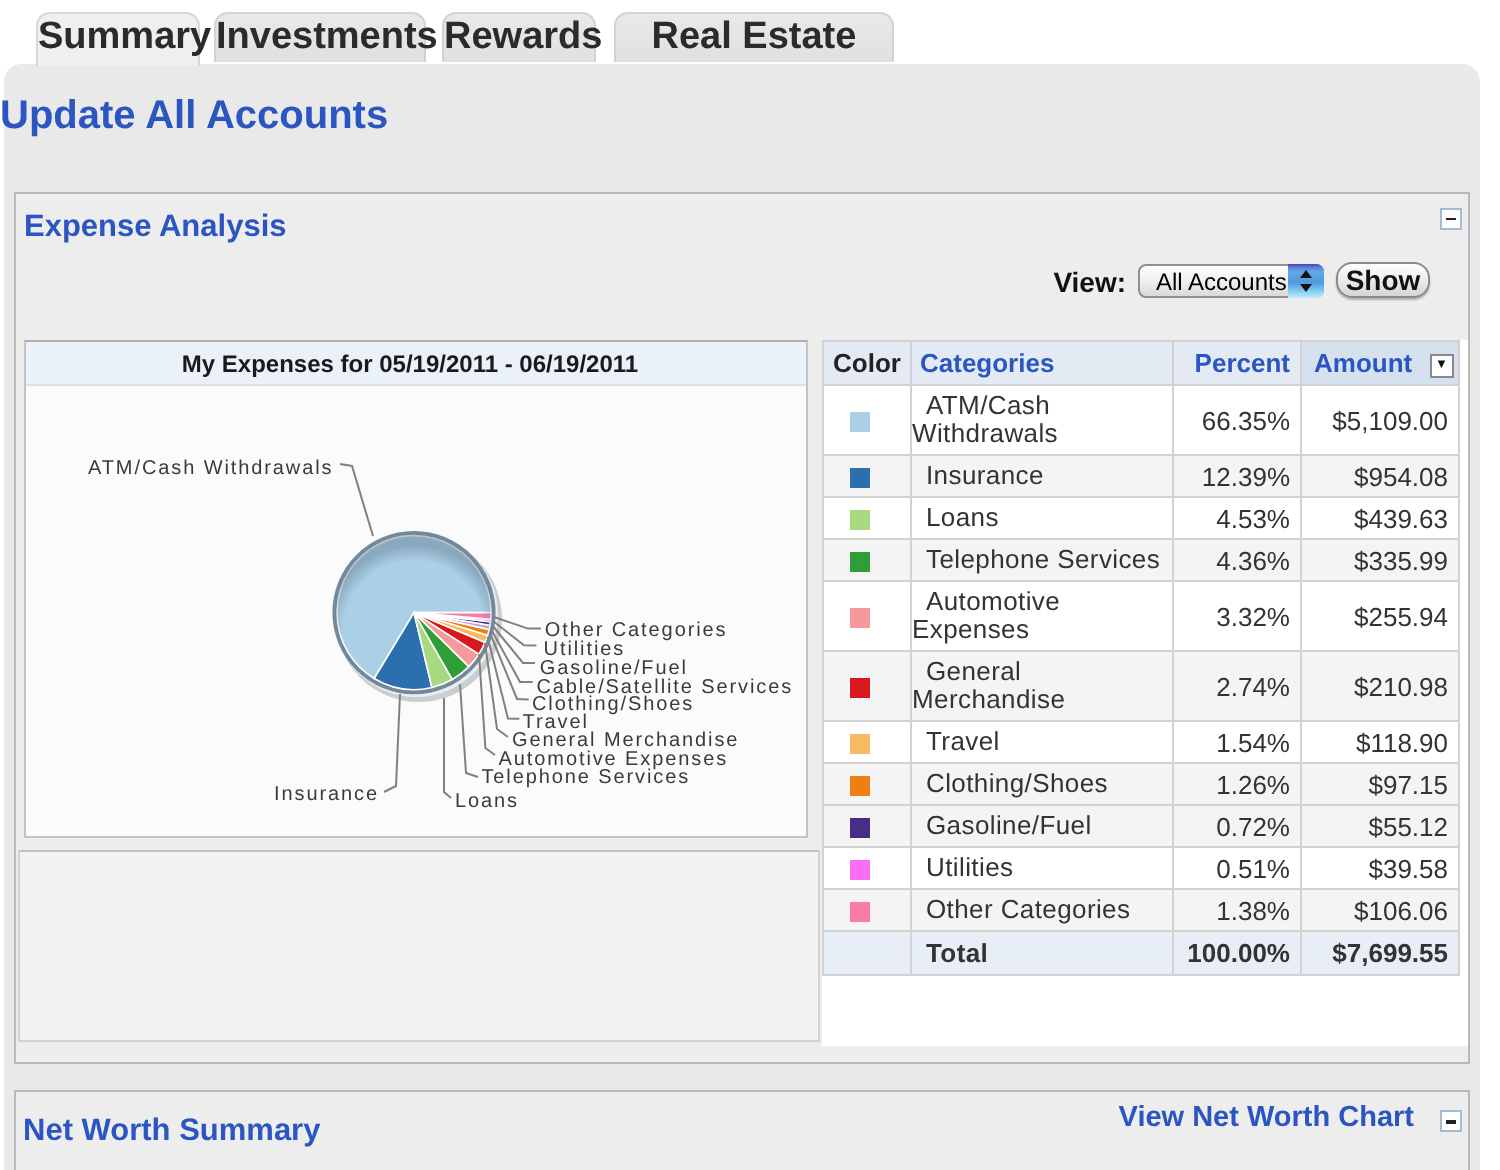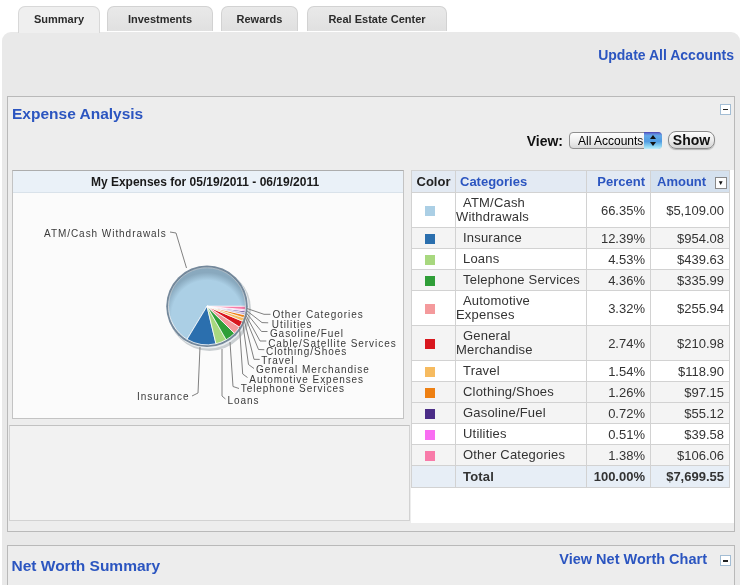--- a/index.html
+++ b/index.html
@@ -1,20 +1,20 @@
 <!DOCTYPE html>
 <html><head>
 <meta charset="utf-8">
 <style>
 * { margin:0; padding:0; box-sizing:border-box; }
 html,body { width:750px; height:585px; background:#ffffff; font-family:"Liberation Sans", sans-serif; overflow:hidden; }
 .abs { position:absolute; }
 
 .tab { position:absolute; top:6px; height:25px; border:1px solid #d2d2d2; border-bottom:none;
-  border-radius:7px 7px 0 0; background:linear-gradient(#e9e9e9,#e0e0e0); color:#2b2b2b; font-size:11px; font-weight:bold;
+  border-radius:7px 7px 0 0; background:linear-gradient(#e9e9e9,#e0e0e0); color:#2b2b2b; font-size:19px; font-weight:bold;
   text-align:center; line-height:24px; }
 .tab.active { background:#efefef; border-color:#d8d8d8; height:27px; z-index:3; }
 
 #content { position:absolute; left:2px; top:32px; width:738px; height:553px; background:#e9e9e9;
   border-radius:9px 9px 0 0; }
 .bluelink { color:#2b55c0; font-weight:bold; }
 .panel { position:absolute; background:#ededed; border:1px solid #b9b9b9; }
 .minusbox { position:absolute; width:11px; height:11px; background:#ffffff; border:1px solid #a3bdd4; }
 .minusbox::after { content:""; position:absolute; left:2px; top:4px; width:5px; height:1.6px; background:#222; }
 
@@ -62,21 +62,21 @@
 </head>
 <body>
 
 <div class="tab active" style="left:18px; width:82px;">Summary</div>
 <div class="tab" style="left:107px; width:106px;">Investments</div>
 <div class="tab" style="left:221px; width:77px;">Rewards</div>
 <div class="tab" style="left:307px; width:140px;">Real Estate Center</div>
 
 <div id="content"></div>
 
-<div class="abs bluelink" style="left:0; top:46.5px; width:734px; text-align:right; font-size:14px;">Update All Accounts</div>
+<div class="abs bluelink" style="left:0; top:46.5px; width:734px; font-size:20px;">Update All Accounts</div>
 
 <div class="panel" style="left:7px; top:96px; width:728px; height:436px;"></div>
 <div class="abs bluelink" style="left:12px; top:104.5px; font-size:15.5px;">Expense Analysis</div>
 <div class="minusbox" style="left:720px; top:103.5px;"></div>
 
 <div class="abs" style="left:440px; top:132.5px; width:123px; text-align:right; font-size:14px; font-weight:bold; color:#111;">View:</div>
 <div id="dd">
     <span class="txt">All Accounts</span>
     <span class="step">
       <span class="up"></span>

